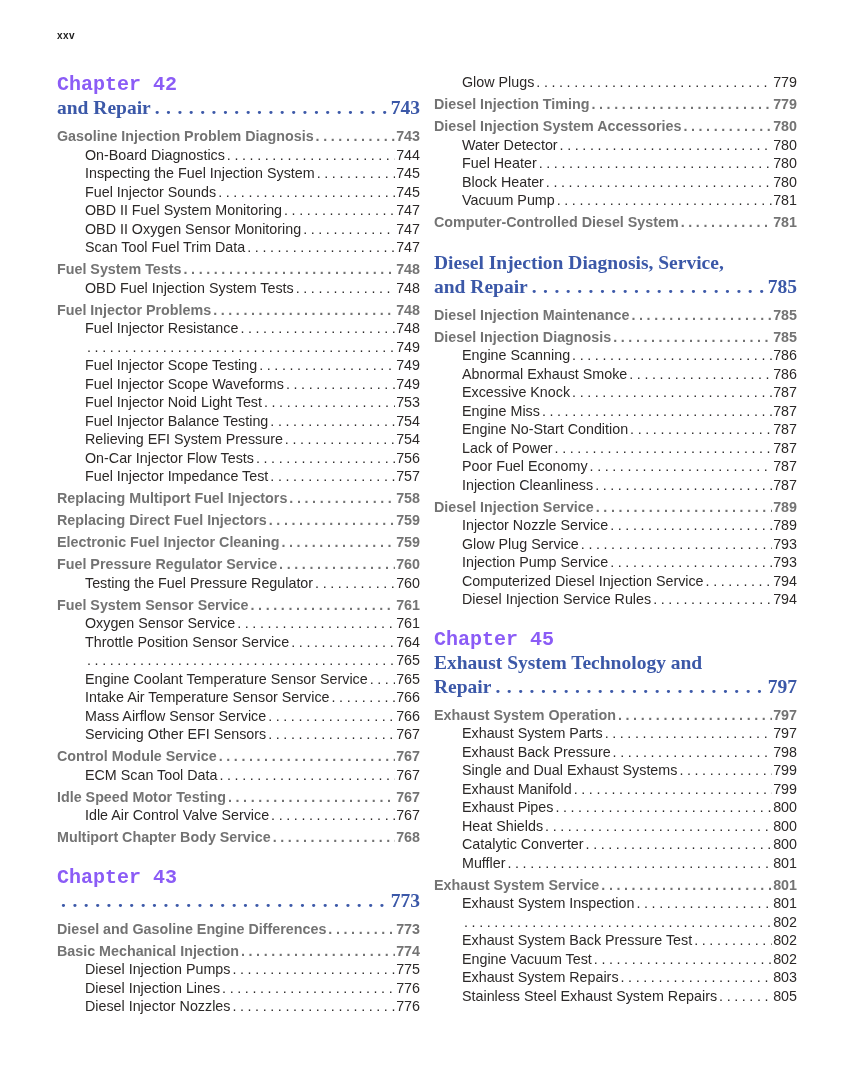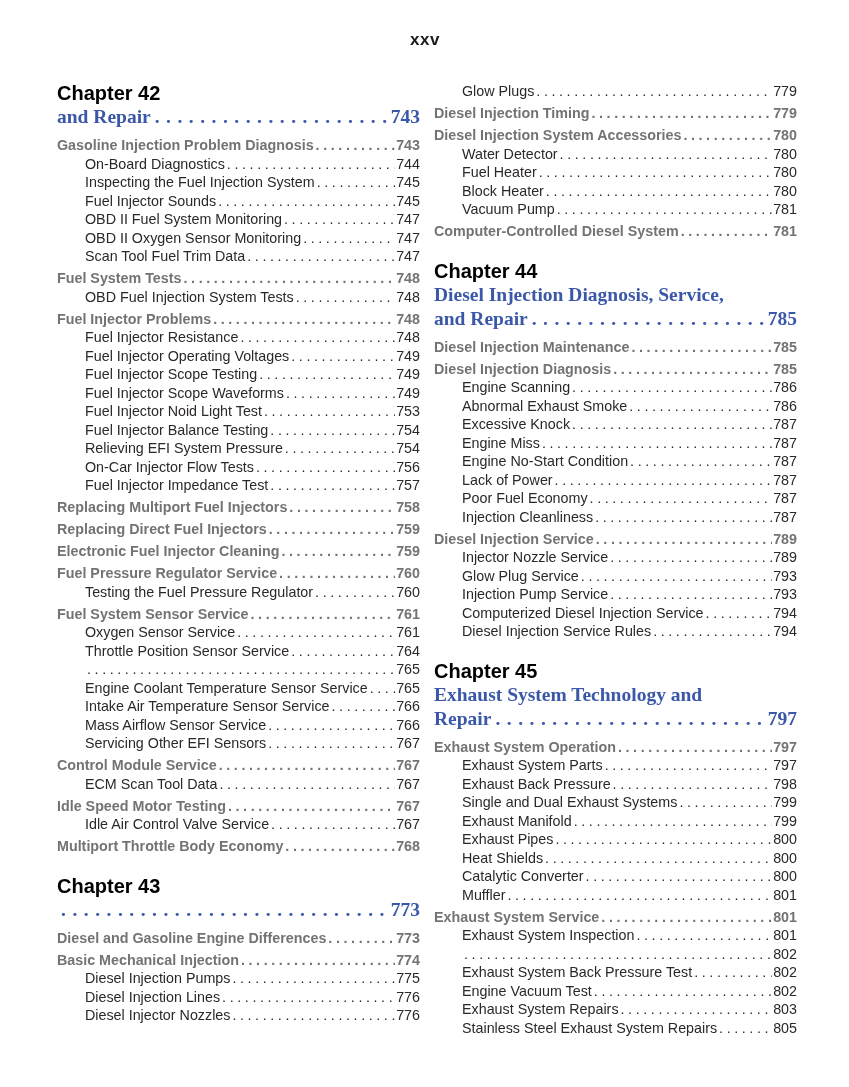--- a/index.html
+++ b/index.html
@@ -14,23 +14,23 @@
     color:var(--text-black);
     overflow:hidden;
     position:relative;
   }
   .page{
     box-sizing:border-box;
     width:849px;height:1087px;
     padding:30px 54px 0 57px;
   }
   .corner{
-    text-align:center;
+    text-align:left;
     font-weight:bold;
-    font-size:17px;
+    font-size:10px;
     letter-spacing:.5px;
     color:#1c1c1c;
     padding-right:2px;
   }
   .cols{
     display:flex;
     gap:14px;
     margin-top:32px;
   }
   .col{width:363px;flex:none;}
@@ -60,25 +60,25 @@
   .section{
     font-weight:bold;
     margin-top:3.5px;
     color:#737373;
   }
 
   
   .chapter{margin:19px 0 7px 0;}
   .col > .chapter:first-child{margin-top:0;}
   .ch-num{
-    font-family:Liberation Sans, sans-serif;
+    font-family:Liberation Mono, monospace;
     font-weight:bold;
     font-size:20px;
     line-height:23px;
-    color:#000000;
+    color:#8b5cf6;
   }
   .ch-line{
     font-family:"Liberation Serif", serif;
     font-weight:bold;
     font-size:19.5px;
     line-height:24px;
     color:var(--chapter-blue);
   }
   .ch-line.last{display:flex;align-items:baseline;}
   .ch-line .label{white-space:nowrap;flex:none;}
@@ -159,21 +159,20 @@
           <span class="label">Fuel Injector Problems</span>
           <span class="leader"></span>
           <span class="pnum">748</span>
         </div>
         <div class="row sub">
           <span class="label">Fuel Injector Resistance</span>
           <span class="leader"></span>
           <span class="pnum">748</span>
         </div>
         <div class="row sub">
-          <span class="label">Fuel Injector Operating Voltages</span>
           <span class="leader"></span>
           <span class="pnum">749</span>
         </div>
         <div class="row sub">
           <span class="label">Fuel Injector Scope Testing</span>
           <span class="leader"></span>
           <span class="pnum">749</span>
         </div>
         <div class="row sub">
           <span class="label">Fuel Injector Scope Waveforms</span>
@@ -283,21 +282,21 @@
           <span class="label">Idle Speed Motor Testing</span>
           <span class="leader"></span>
           <span class="pnum">767</span>
         </div>
         <div class="row sub">
           <span class="label">Idle Air Control Valve Service</span>
           <span class="leader"></span>
           <span class="pnum">767</span>
         </div>
         <div class="row section">
-          <span class="label">Multiport Throttle Body Economy</span>
+          <span class="label">Multiport Chapter Body Service</span>
           <span class="leader"></span>
           <span class="pnum">768</span>
         </div>
         <div class="chapter">
           <div class="ch-num">Chapter 43</div>
           <div class="ch-line last">
             <span class="ch-leader"></span>
             <span class="ch-page">773</span>
           </div>
         </div>
@@ -362,21 +361,20 @@
           <span class="label">Vacuum Pump</span>
           <span class="leader"></span>
           <span class="pnum">781</span>
         </div>
         <div class="row section">
           <span class="label">Computer-Controlled Diesel System</span>
           <span class="leader"></span>
           <span class="pnum">781</span>
         </div>
         <div class="chapter">
-          <div class="ch-num">Chapter 44</div>
           <div class="ch-line">Diesel Injection Diagnosis, Service,</div>
           <div class="ch-line last">
             <span class="label">and Repair</span>
             <span class="ch-leader"></span>
             <span class="ch-page">785</span>
           </div>
         </div>
         <div class="row section">
           <span class="label">Diesel Injection Maintenance</span>
           <span class="leader"></span>

